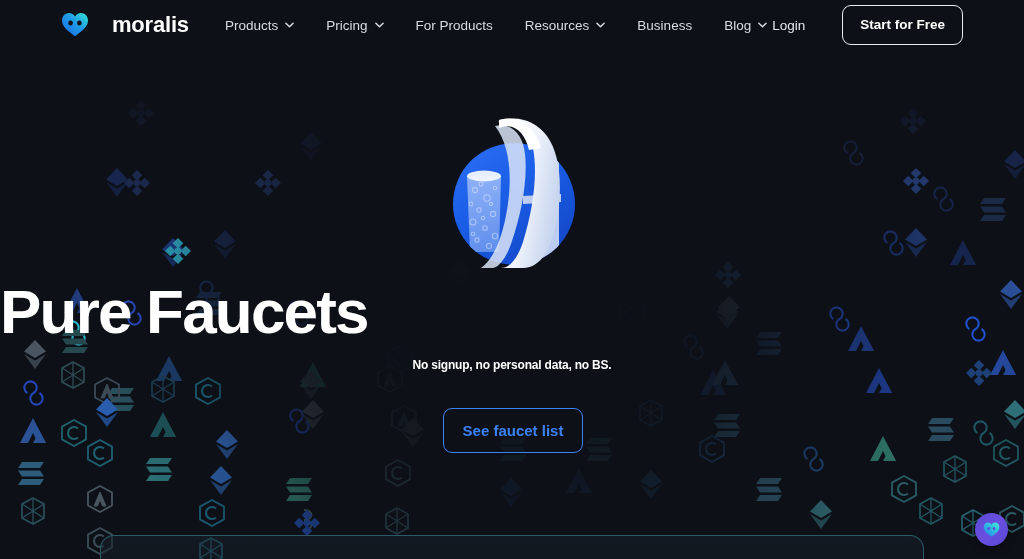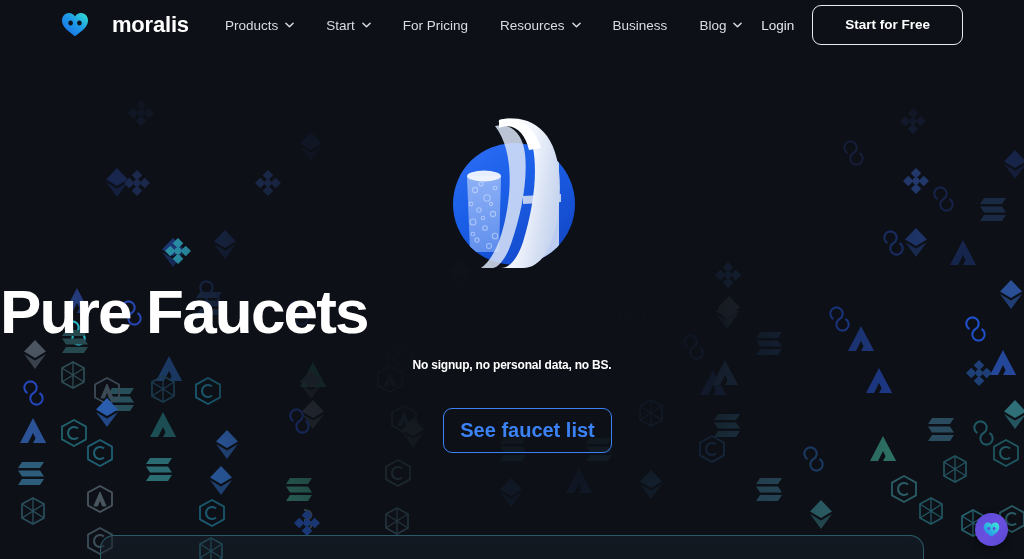--- a/index.html
+++ b/index.html
@@ -67,25 +67,26 @@
   }
   .nav-item:last-child { margin-right:0; }
   .chev { display:block; width:9px; height:6px; }
 
   #auth { position:absolute; right:61px; top:0; height:50px; display:flex; align-items:center; gap:18px; }
   #login-link { color:#e3e7ec; font-size:13.5px; cursor:pointer; }
   #cta-button {
     border:1.3px solid #e8ebf0;
     border-radius:9px;
     color:#ffffff; font-size:13.5px; font-weight:700;
-    padding:12px 32px;
+    padding:12px 17px;
     background:transparent;
     cursor:pointer;
     line-height:1;
     white-space:nowrap;
+    margin-left:19px;
   }
 
   
   #hero {
     position:absolute; left:0; top:0; width:1024px; height:559px;
     z-index:5;
     display:flex; flex-direction:column; align-items:center;
     pointer-events:none;
   }
   #hero > * { pointer-events:auto; }
@@ -94,26 +95,26 @@
     position:absolute; top:281px; left:0; width:1024px; text-align:left;
     color:#ffffff;
     font-size:62px; font-weight:700; letter-spacing:-1.8px; line-height:1;
   }
   #hero-subtitle {
     position:absolute; top:358px; left:0; width:1024px; text-align:center;
     color:#ffffff; font-size:12px; font-weight:700; letter-spacing:-0.2px;
   }
   #hero-cta {
     position:absolute; left:443px; top:408px;
-    width:169px; height:45px;
+    width:140px; height:45px;
     border:1.6px solid #3b82f6;
     border-radius:9px;
     background:transparent;
     color:#3b82f6;
-    font-size:20px; font-weight:700;
+    font-size:15px; font-weight:700;
     display:flex; align-items:center; justify-content:center;
     cursor:pointer;
     font-family:"Liberation Sans", sans-serif;
   }
 
   
   #bottom-panel {
     position:absolute; left:100px; top:535px; width:824px; height:60px;
     z-index:6;
     border:1px solid #2b5a66;
@@ -325,30 +326,30 @@
       <div class="nav-item">
         <span>Products</span>
         <span>
           <svg class="chev" viewBox="0 0 10 6">
               <path d="M1 1 L5 5 L9 1" fill="none" stroke="#d9dde3" stroke-width="1.6" stroke-linecap="round" stroke-linejoin="round"></path>
             </svg>
         </span>
       </div>
 
       <div class="nav-item">
-        <span>Start</span>
+        <span>Pricing</span>
         <span>
           <svg class="chev" viewBox="0 0 10 6">
               <path d="M1 1 L5 5 L9 1" fill="none" stroke="#d9dde3" stroke-width="1.6" stroke-linecap="round" stroke-linejoin="round"></path>
             </svg>
         </span>
       </div>
 
       <div class="nav-item">
-        <span>For Pricing</span>
+        <span>For Products</span>
       </div>
 
       <div class="nav-item">
         <span>Resources</span>
         <span>
           <svg class="chev" viewBox="0 0 10 6">
               <path d="M1 1 L5 5 L9 1" fill="none" stroke="#d9dde3" stroke-width="1.6" stroke-linecap="round" stroke-linejoin="round"></path>
             </svg>
         </span>
       </div>

